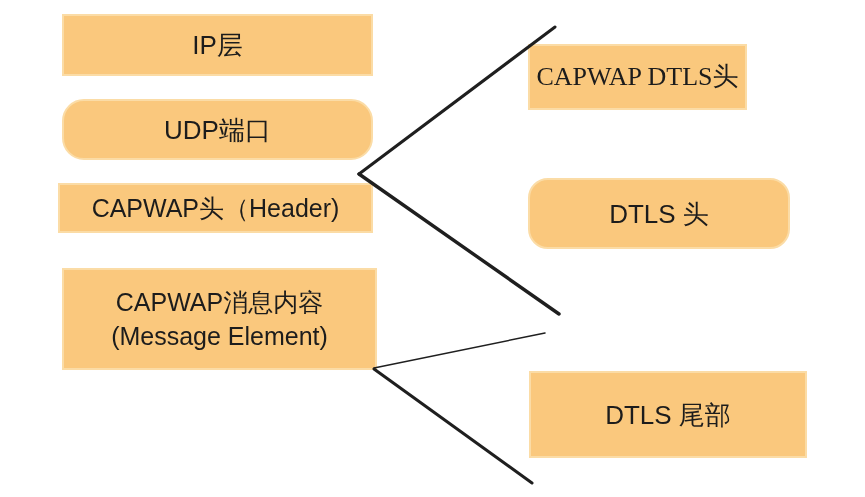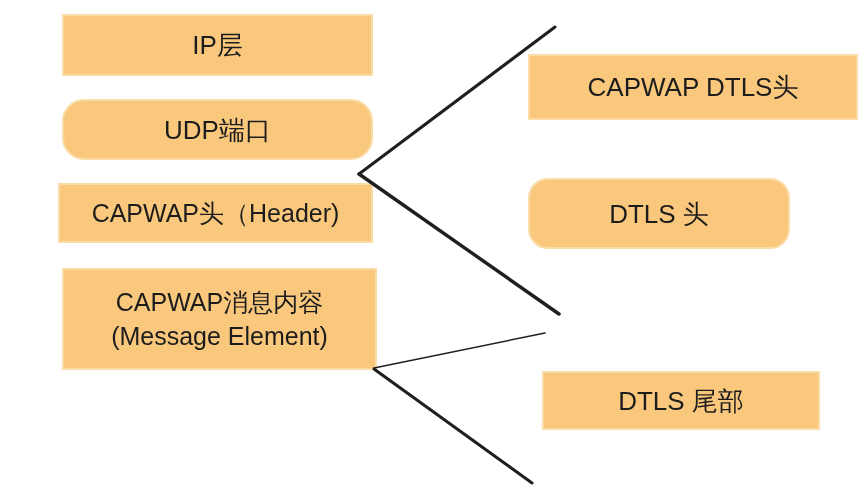--- a/index.html
+++ b/index.html
@@ -26,26 +26,26 @@
     justify-content: center;
     color: #1c1c1c;
     font-size: 26px;
     line-height: 34px;
     text-align: left;
     white-space: nowrap;
   }
   
   .box-ip       { left: 62px;  top: 14px;  width: 311px; height: 62px;  }
   .box-udp      { left: 62px;  top: 99px;  width: 311px; height: 61px; border-radius: 22px;  }
-  .box-capwap-h { left: 58px;  top: 183px; width: 315px; height: 60px;  font-size: 25px; }
+  .box-capwap-h { left: 58px;  top: 183px; width: 315px; height: 50px;  font-size: 25px; }
   .box-capwap-m { left: 62px;  top: 268px; width: 315px; height: 102px; font-size: 25px; }
   
-  .box-cdtls    { left: 528px; top: 54px;  width: 330px; height: 66px;  }
+  .box-cdtls    { left: 528px; top: 44px;  width: 219px; height: 66px; font-family: Liberation Serif, serif;  }
   .box-dtls-h   { left: 528px; top: 178px; width: 262px; height: 71px; border-radius: 20px;  }
-  .box-dtls-t   { left: 542px; top: 371px; width: 278px; height: 59px;  }
+  .box-dtls-t   { left: 529px; top: 371px; width: 278px; height: 87px;  }
 
   #connector-layer {
     position: absolute;
     left: 0; top: 0;
     width: 865px;
     height: 497px;
     pointer-events: none;
   }
 </style>
 </head>

